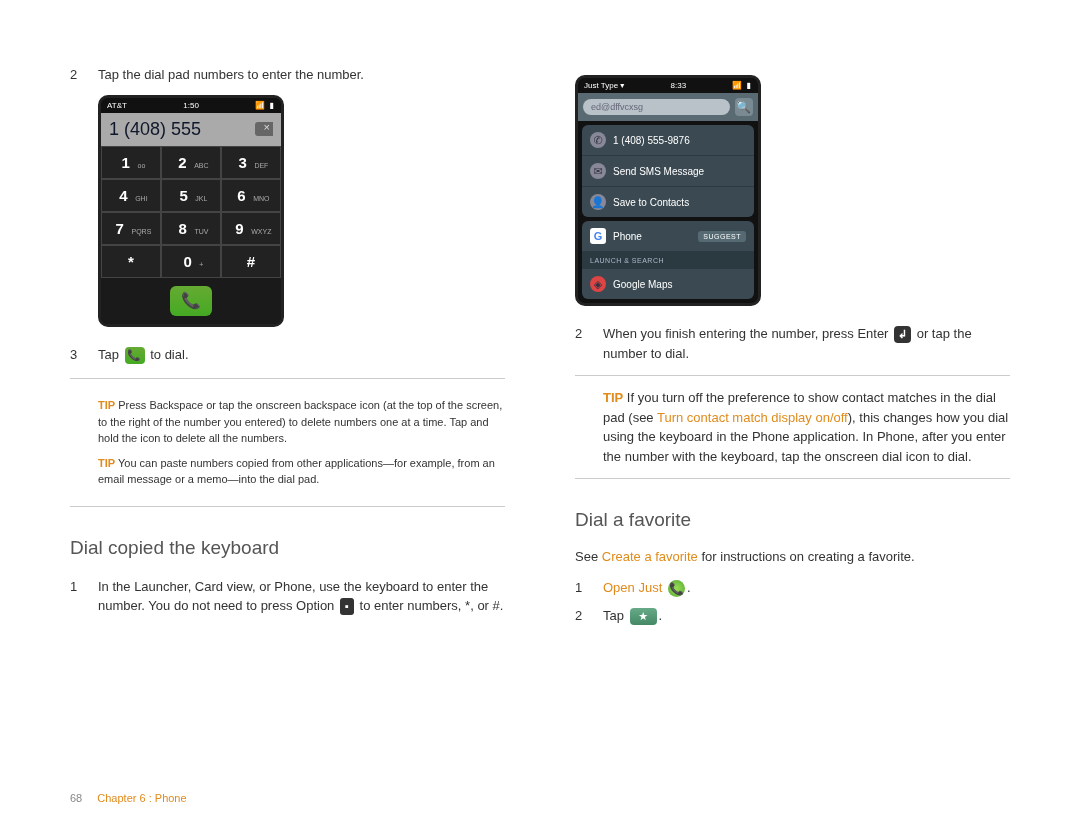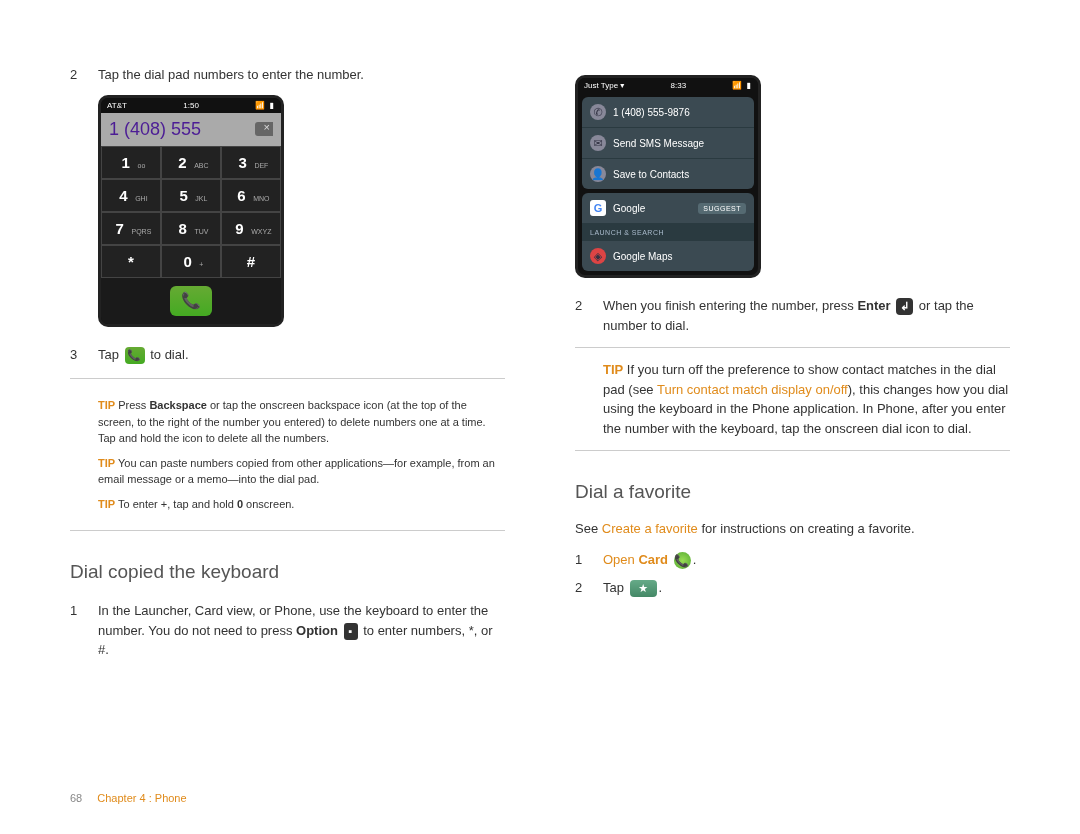--- a/index.html
+++ b/index.html
@@ -51,21 +51,21 @@
   }
   h2 {
     font-weight: 300;
     font-size: 19px;
     color: #555;
     margin: 0 0 18px 0;
   }
   .link {
     color: #e08b1b;
   }
-  b { font-weight: 700; }
+  b { font-weight: 400; }
   .footer {
     position: absolute;
     bottom: 30px;
     left: 70px;
     font-size: 11px;
     color: #888;
   }
   .footer .pg { color: #888; margin-right: 12px; }
   .footer .chap { color: #e08b1b; }
   
@@ -84,21 +84,21 @@
   .statusbar {
     display: flex;
     justify-content: space-between;
     padding: 3px 6px;
     background: #111;
     font-size: 8px;
   }
   .statusbar .right { letter-spacing: 1px; }
   .dial-display {
     background: #aaa;
-    color: #4c1d95;
+    color: #0f172a;
     padding: 6px 8px;
     font-size: 18px;
     display: flex;
     justify-content: space-between;
     align-items: center;
   }
   .dial-del {
     width: 18px; height: 14px;
     background: #666; border-radius: 3px 0 0 3px;
     position: relative;
@@ -233,24 +233,20 @@
 
     <div class="tipbox">
       <div class="tip">
         <span class="tip-label">TIP</span>
         <span>Press </span><b>Backspace</b><span> or tap the onscreen backspace icon (at the top of the screen, to the right of the number you entered) to delete numbers one at a time. Tap and hold the icon to delete all the numbers.</span>
       </div>
       <div class="tip">
         <span class="tip-label">TIP</span>
         <span>You can paste numbers copied from other applications—for example, from an email message or a memo—into the dial pad.</span>
       </div>
-      <div class="tip">
-        <span class="tip-label">TIP</span>
-        <span>To enter +, tap and hold </span><b>0</b><span> onscreen.</span>
-      </div>
     </div>
 
     <h2>Dial copied the keyboard</h2>
 
     <div class="step">
       <div class="step-num">1</div>
       <div class="step-body">
         <span>In the Launcher, Card view, or Phone, use the keyboard to enter the number. You do not need to press </span><b>Option</b><span> </span><span class="inline-icon option-icon">▪</span><span> to enter numbers, *, or #.</span>
       </div>
     </div>
@@ -258,40 +254,44 @@
 
   <div class="column">
 
     <div class="phone-wrap" style="margin-left:0">
       <div class="phone">
         <div class="statusbar">
           <span>Just Type ▾</span>
           <span>8:33</span>
           <span class="right">📶 ▮</span>
         </div>
+        <div class="search-row">
+          <div class="search-field">ed@dffvcxsg</div>
+          <div class="search-mag">🔍</div>
+        </div>
         <div class="result-block">
           <div class="result-item">
             <div class="ri-icon">✆</div>
             <span>1 (408) 555-9876</span>
           </div>
           <div class="result-item">
             <div class="ri-icon">✉</div>
             <span>Send SMS Message</span>
           </div>
           <div class="result-item">
             <div class="ri-icon">👤</div>
             <span>Save to Contacts</span>
           </div>
         </div>
         <div class="result-block">
           <div class="result-item">
             <div class="google-icon">
                 <span style="color:#4285f4">G</span>
               </div>
-            <span>Google</span>
+            <span>Phone</span>
             <span class="suggest">SUGGEST</span>
           </div>
           <div class="launch-hdr">LAUNCH &amp; SEARCH</div>
           <div class="result-item">
             <div class="ri-icon" style="background:#d44">◈</div>
             <span>Google Maps</span>
           </div>
         </div>
       </div>
     </div>
@@ -315,30 +315,30 @@
 
     <h2 style="margin-top:30px">Dial a favorite</h2>
 
     <div style="margin-bottom:14px">
       <span>See </span><span class="link">Create a favorite</span><span> for instructions on creating a favorite.</span>
     </div>
 
     <div class="step">
       <div class="step-num">1</div>
       <div class="step-body">
-        <span class="link"><span>Open </span><b>Card</b></span><span> </span><span class="inline-icon phone-app-icon">📞</span>.
+        <span class="link"><span>Open </span><b>Just</b></span><span> </span><span class="inline-icon phone-app-icon">📞</span>.
       </div>
     </div>
 
     <div class="step">
       <div class="step-num">2</div>
       <div class="step-body">
         <span>Tap </span><span class="inline-icon star-icon">★</span><span>.</span>
       </div>
     </div>
 
   </div>
 </div>
 
 <div class="footer">
   <span class="pg">68</span>
-  <span class="chap">Chapter 4 : Phone</span>
+  <span class="chap">Chapter 6 : Phone</span>
 </div>
 
 </body></html>

